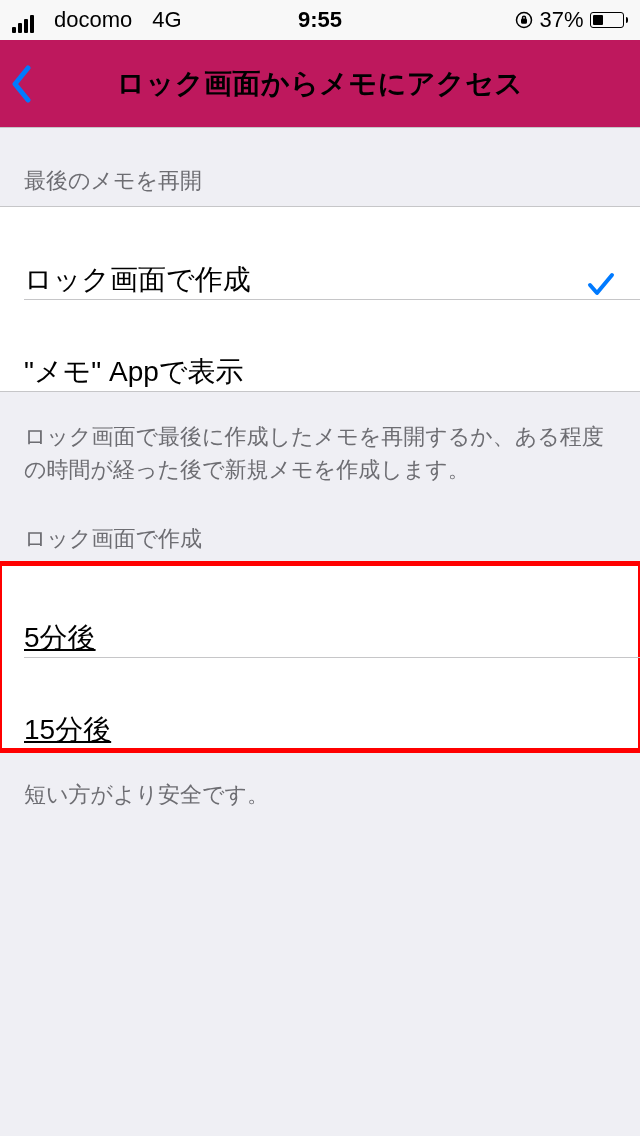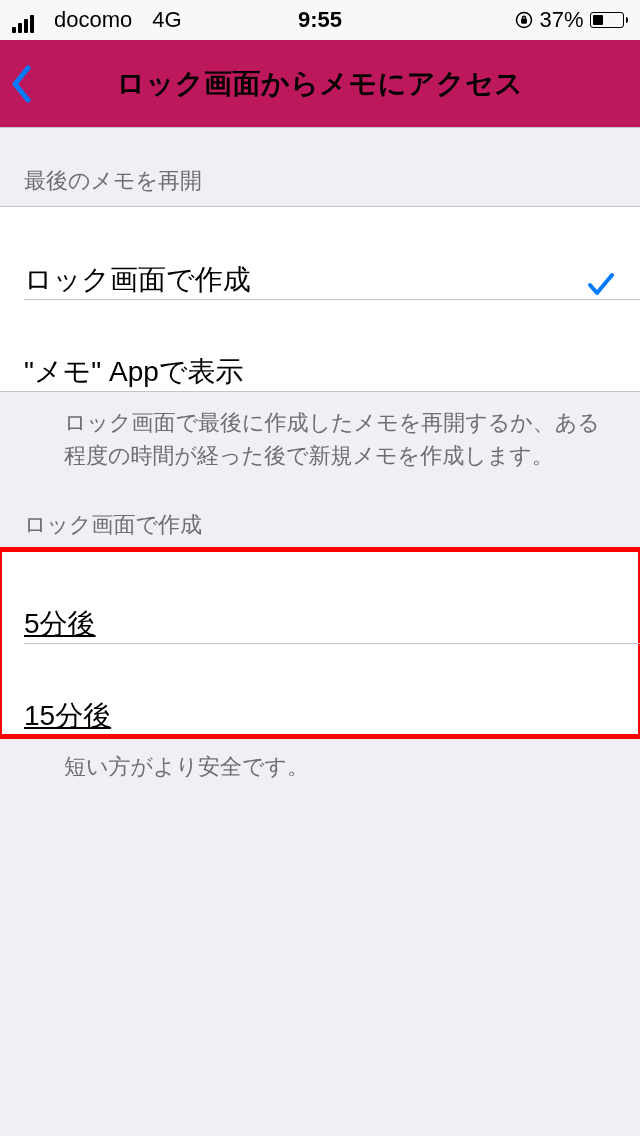--- a/index.html
+++ b/index.html
@@ -142,25 +142,24 @@
       background: #c6c6c8;
     }
     .checkmark {
       color: #007aff;
       width: 30px;
       height: 30px;
       flex-shrink: 0;
     }
     
     .section-footer {
-      padding: 14px 24px 0;
+      padding: 28px 24px 0;
       font-size: 22px;
       color: #6d6d72;
       line-height: 1.5;
-      margin-left: 40px;
     }
     
     .highlighted-group {
       outline: 5px solid #ff0000;
       outline-offset: -2px;
       text-decoration: underline;
     }
     .lock-icon {
       width: 18px;
       height: 18px;

